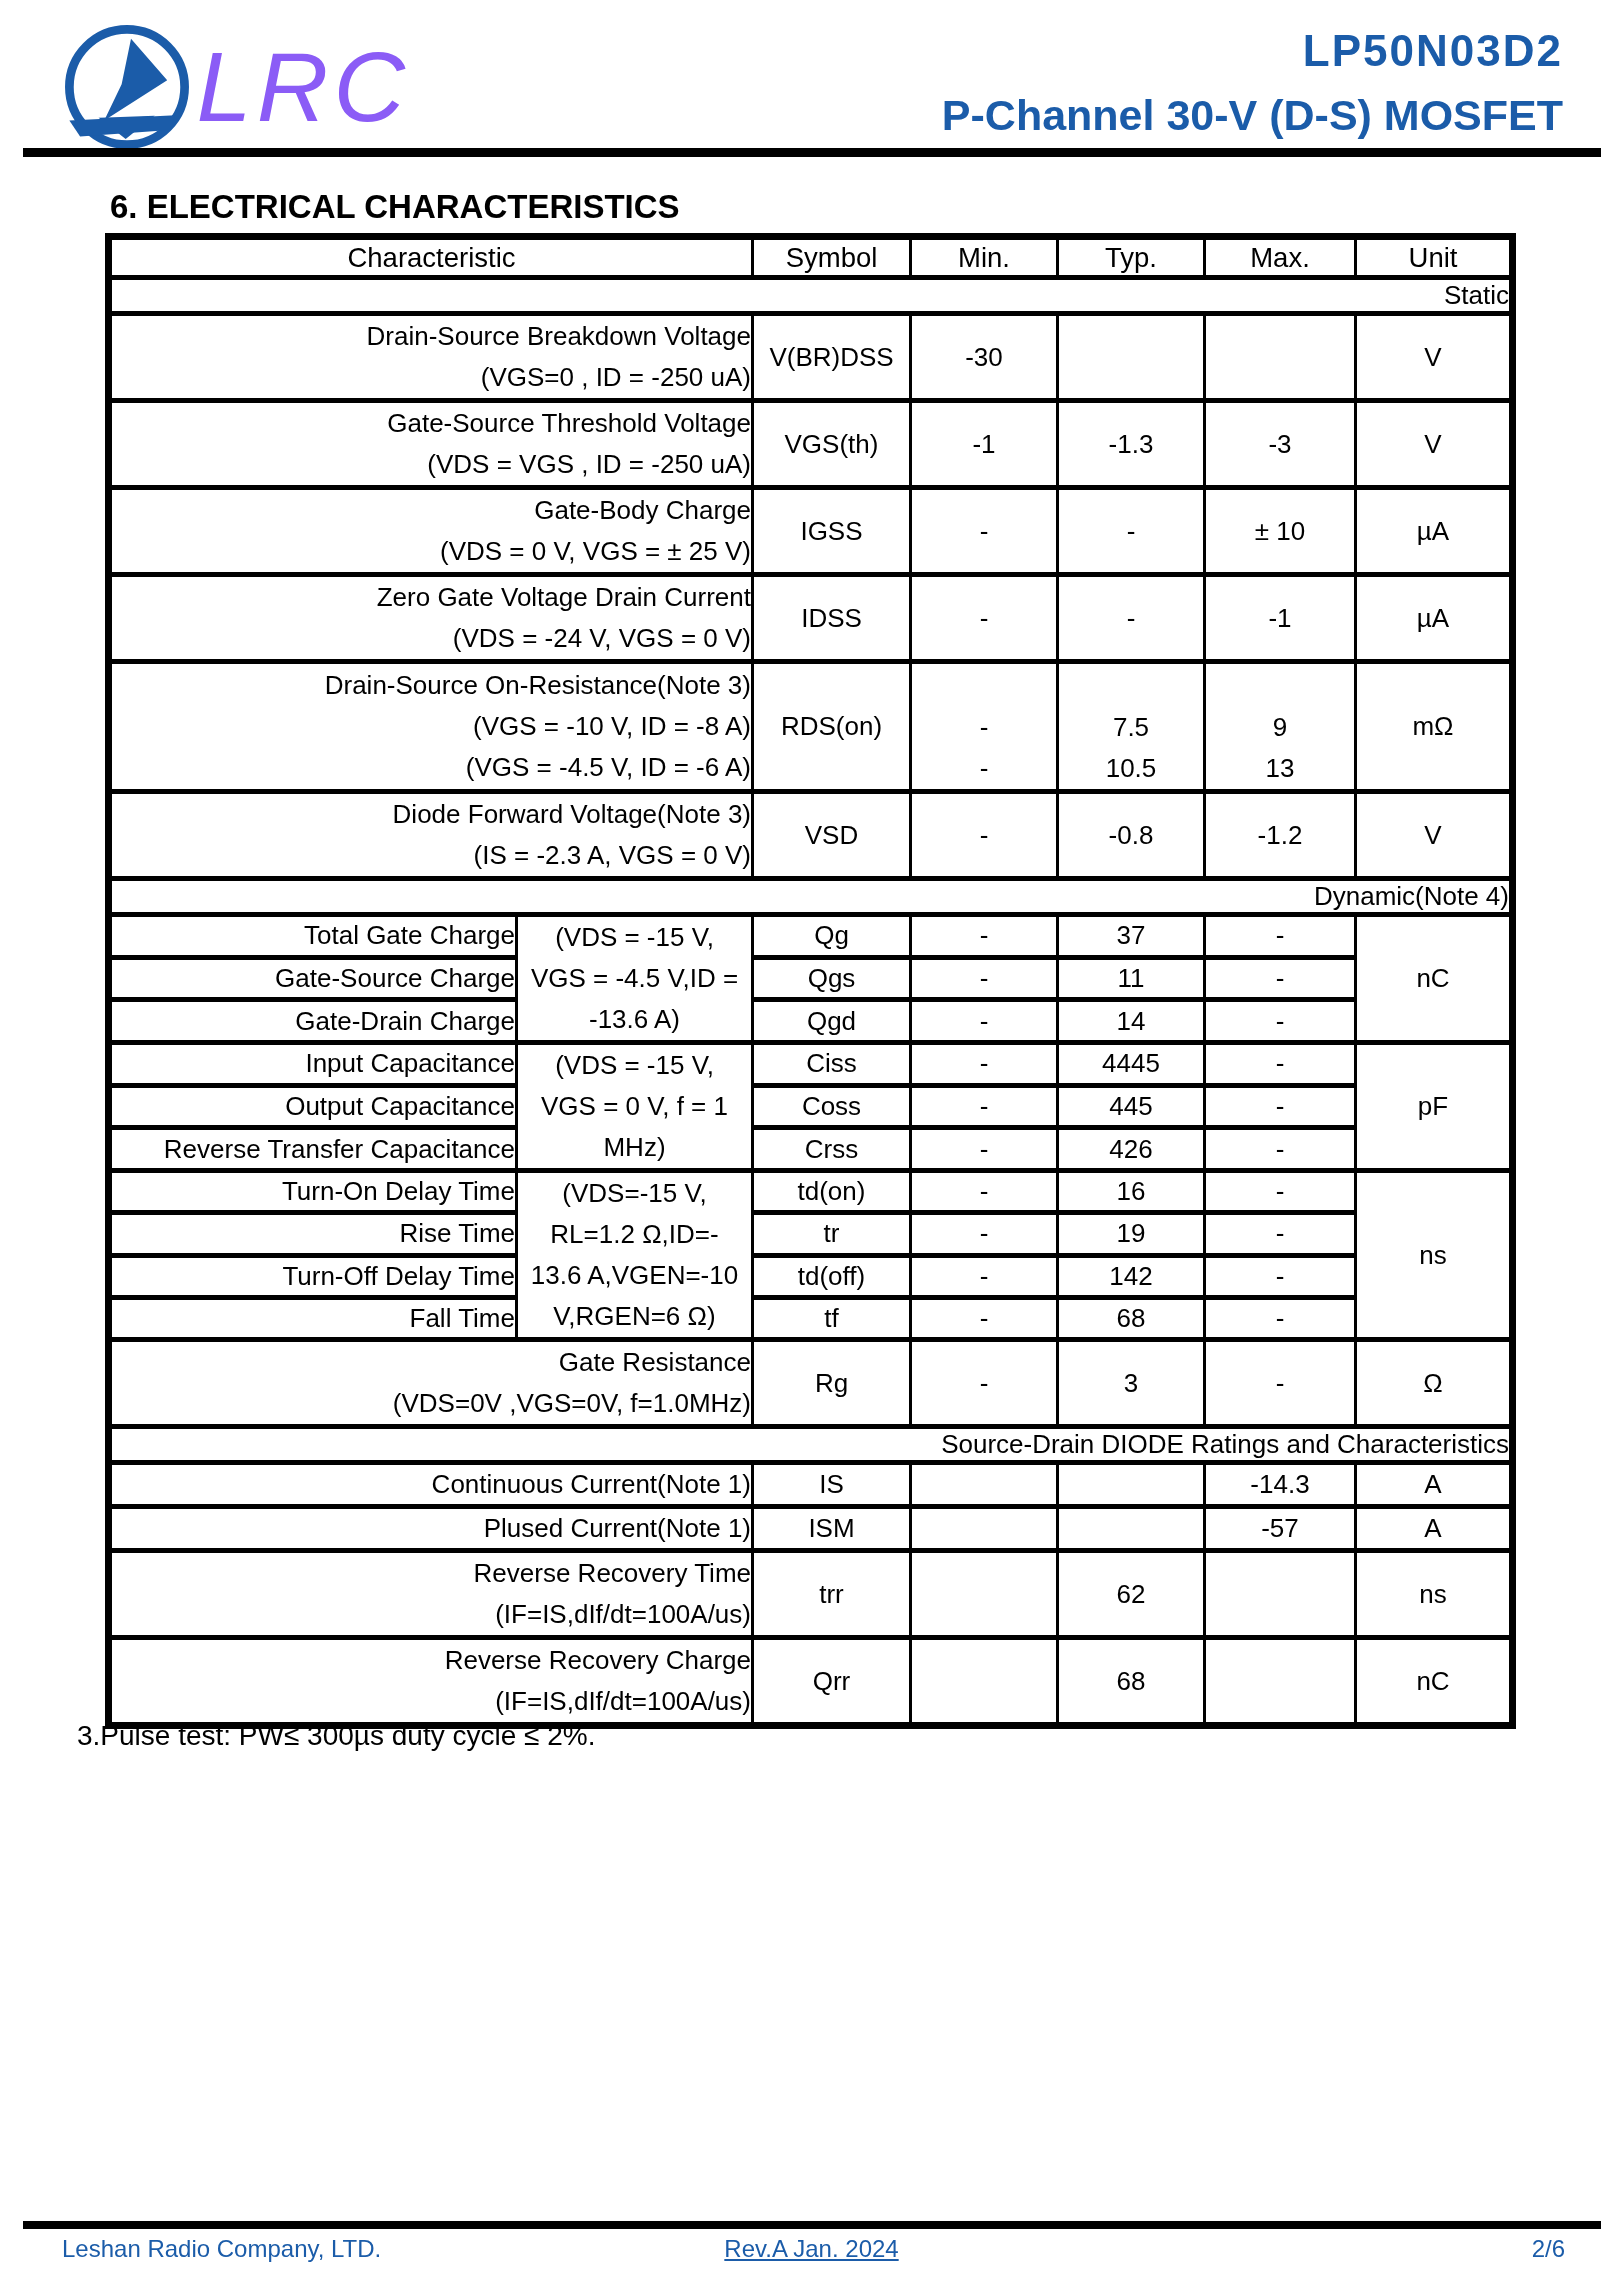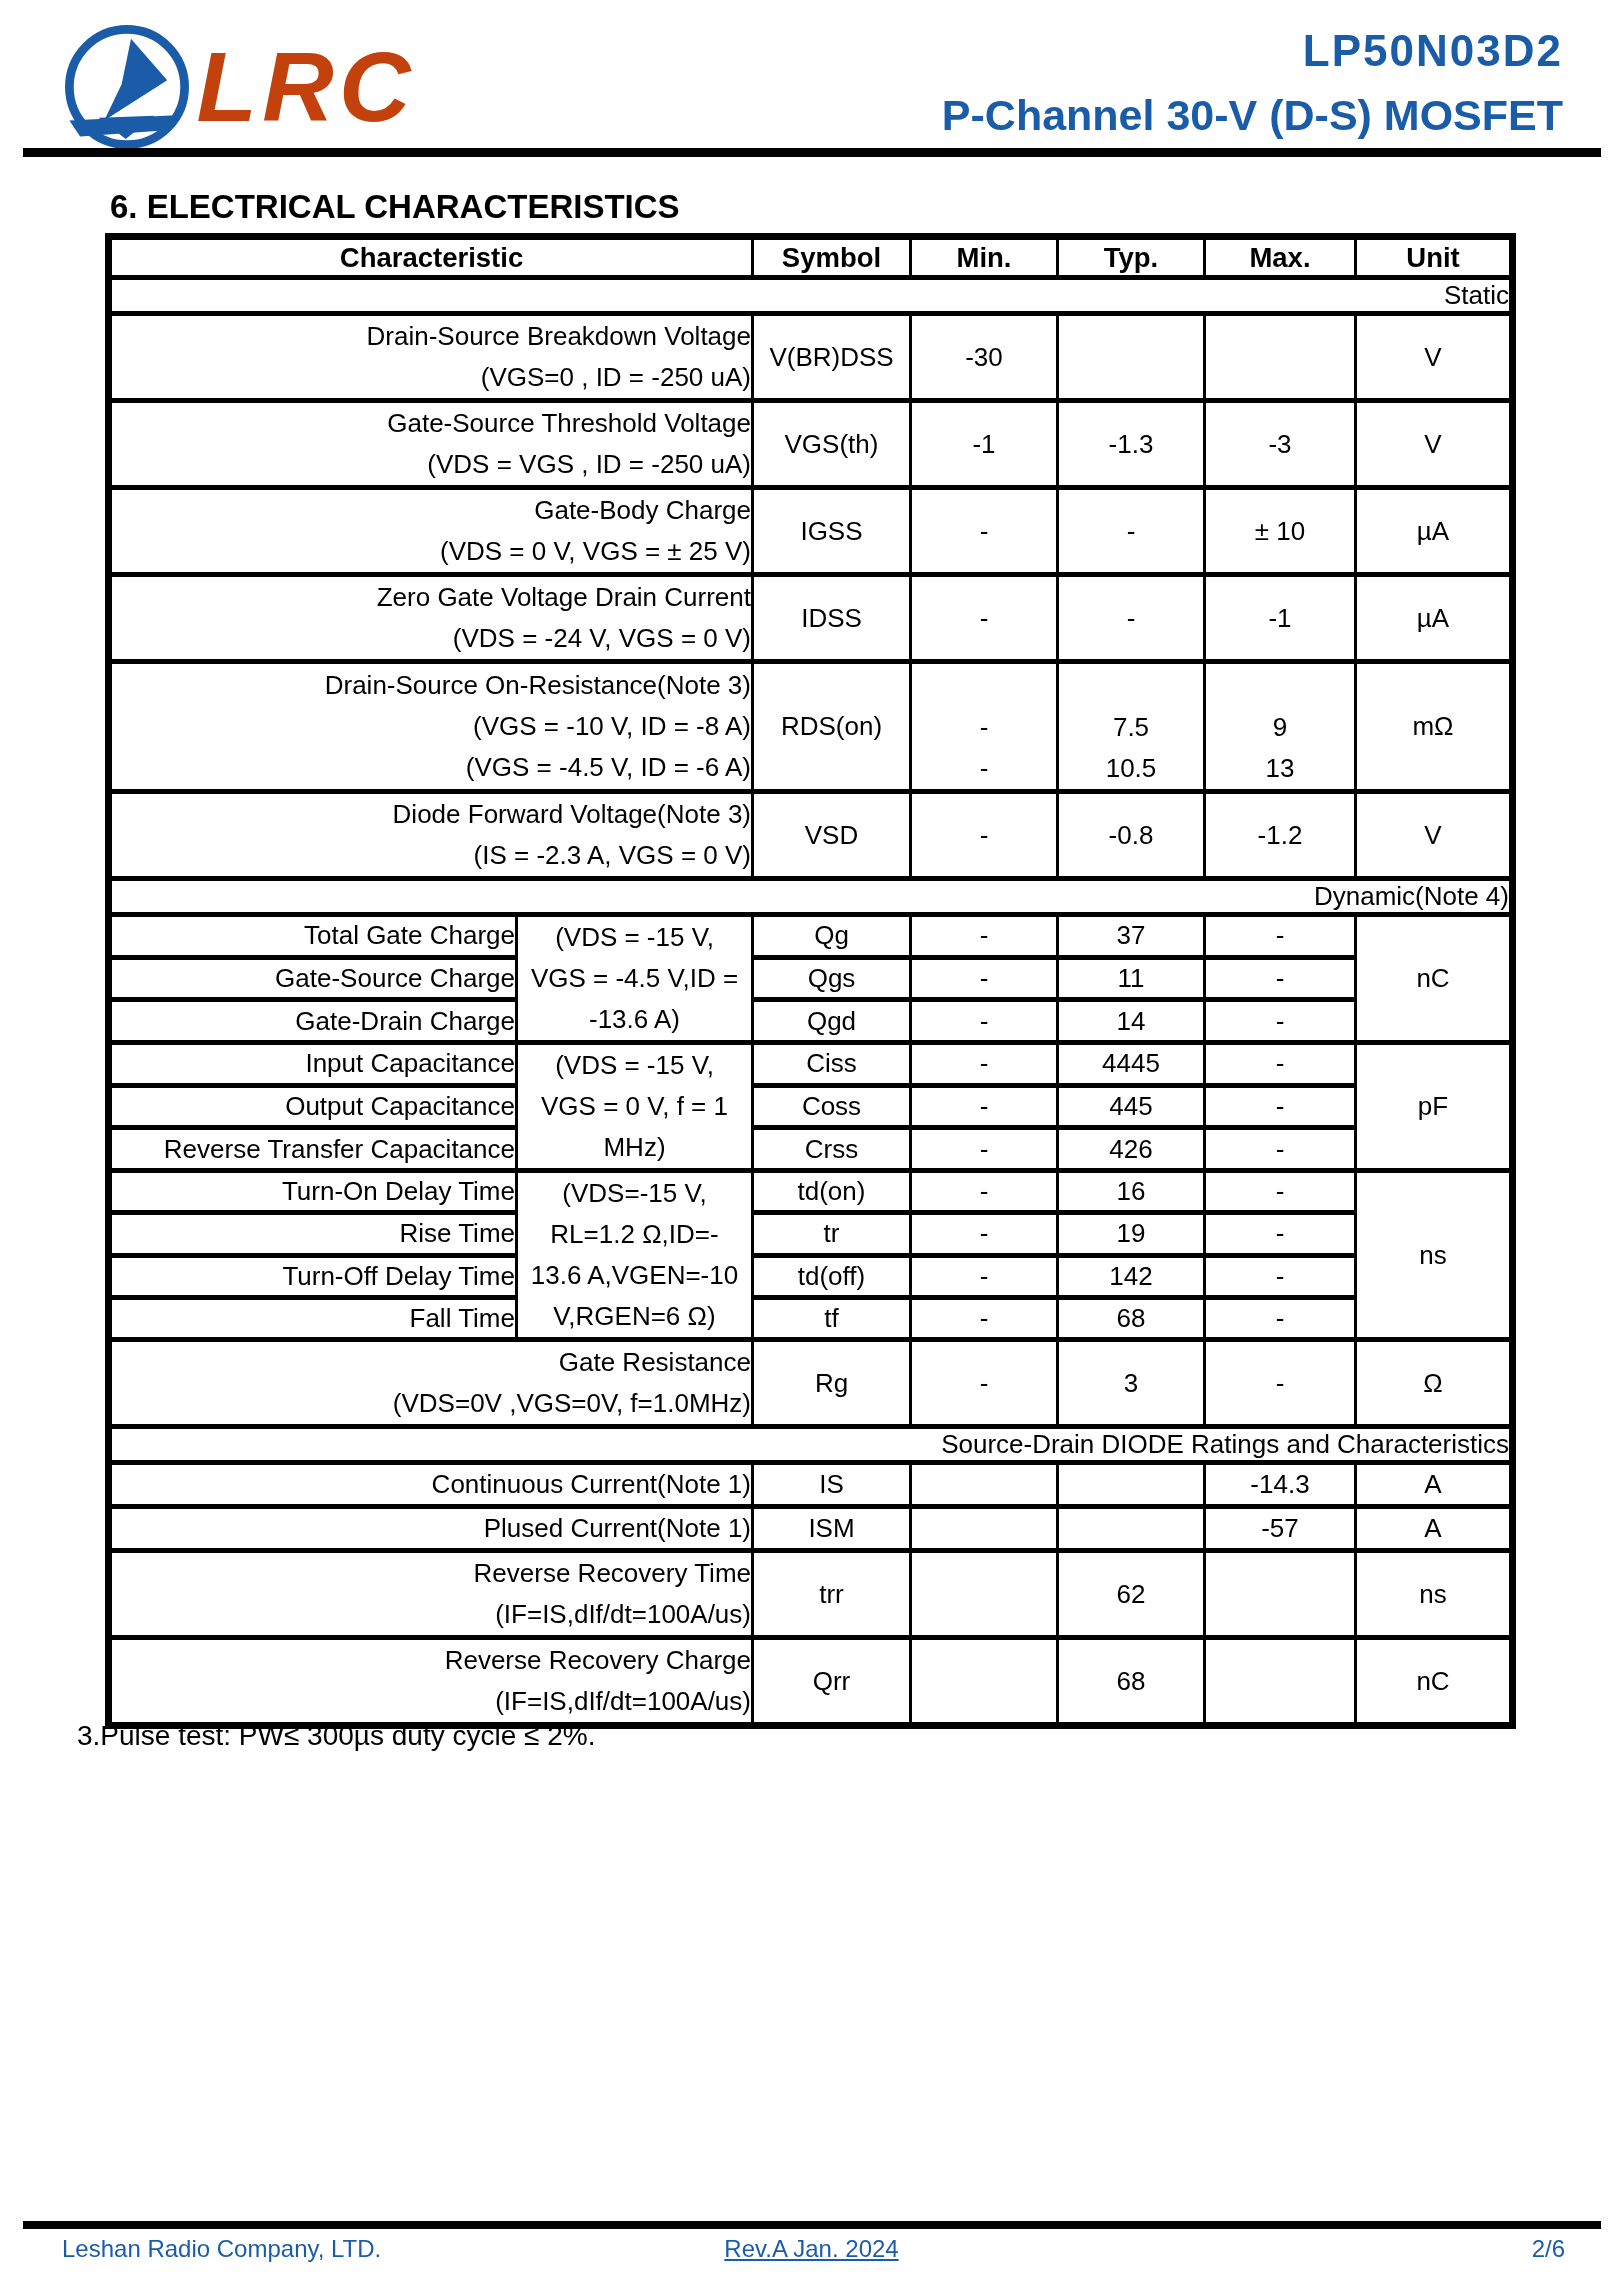--- a/index.html
+++ b/index.html
@@ -2,39 +2,39 @@
 <html style="font-size:10.5px"><head>
 <meta charset="utf-8">
 <style>
   html,body{margin:0;padding:0;background:#e8e8e8;}
   .page{position:relative;width:1623px;height:2295px;background:#ffffff;
         font-family:"Liberation Sans","DejaVu Sans",sans-serif;color:#000;overflow:hidden;}
 
   
   .logo{position:absolute;left:60px;top:19.6px;display:flex;align-items:center;}
   .logo svg{width:134px;height:134px;}
-  .logo-text{font-size:99px;font-weight:700;font-style:italic;color:#c2410c;
+  .logo-text{font-size:99px;font-weight:400;font-style:italic;color:#8b5cf6;
              letter-spacing:5.2px;line-height:134px;margin-left:2.6px;}
   .titles{position:absolute;right:60px;top:18.3px;text-align:right;color:#1b5ca9;}
   .titles .t1{font-size:44px;font-weight:bold;line-height:65px;letter-spacing:2px;}
   .titles .t2{font-size:43px;font-weight:bold;line-height:65px;}
   .rule{position:absolute;left:23px;width:1578px;height:9.2px;background:#000;}
   .rule.top{top:148px;}
   .rule.bottom{top:2221px;height:7.9px;}
 
   
   .section-title{position:absolute;left:110px;top:188px;font-size:33px;font-weight:bold;}
 
   
   .tbl-wrap{position:absolute;left:105px;top:233px;}
   table{border-collapse:collapse;table-layout:fixed;border:7.2px solid #000;}
   td,th{border-left:3.3px solid #000;border-right:3.3px solid #000;
         border-top:5.9px solid #000;border-bottom:5.9px solid #000;
         padding:0;vertical-align:middle;font-size:26px;overflow:hidden;}
-  th{font-size:27.5px;font-weight:bold;text-align:center;margin-top:11px;}
+  th{font-size:27.5px;font-weight:normal;text-align:center;margin-top:11px;}
   .al-left{text-align:right;padding-left:10.5px;}
   .al-center{text-align:center;}
   .cell-line{line-height:41px;}
   .shift1{vertical-align:top;padding-top:43px;}
 
   
   .note{position:absolute;left:77px;font-size:28px;}
   .note1{top:1720px;}
   .note2{top:1767px;}
 

